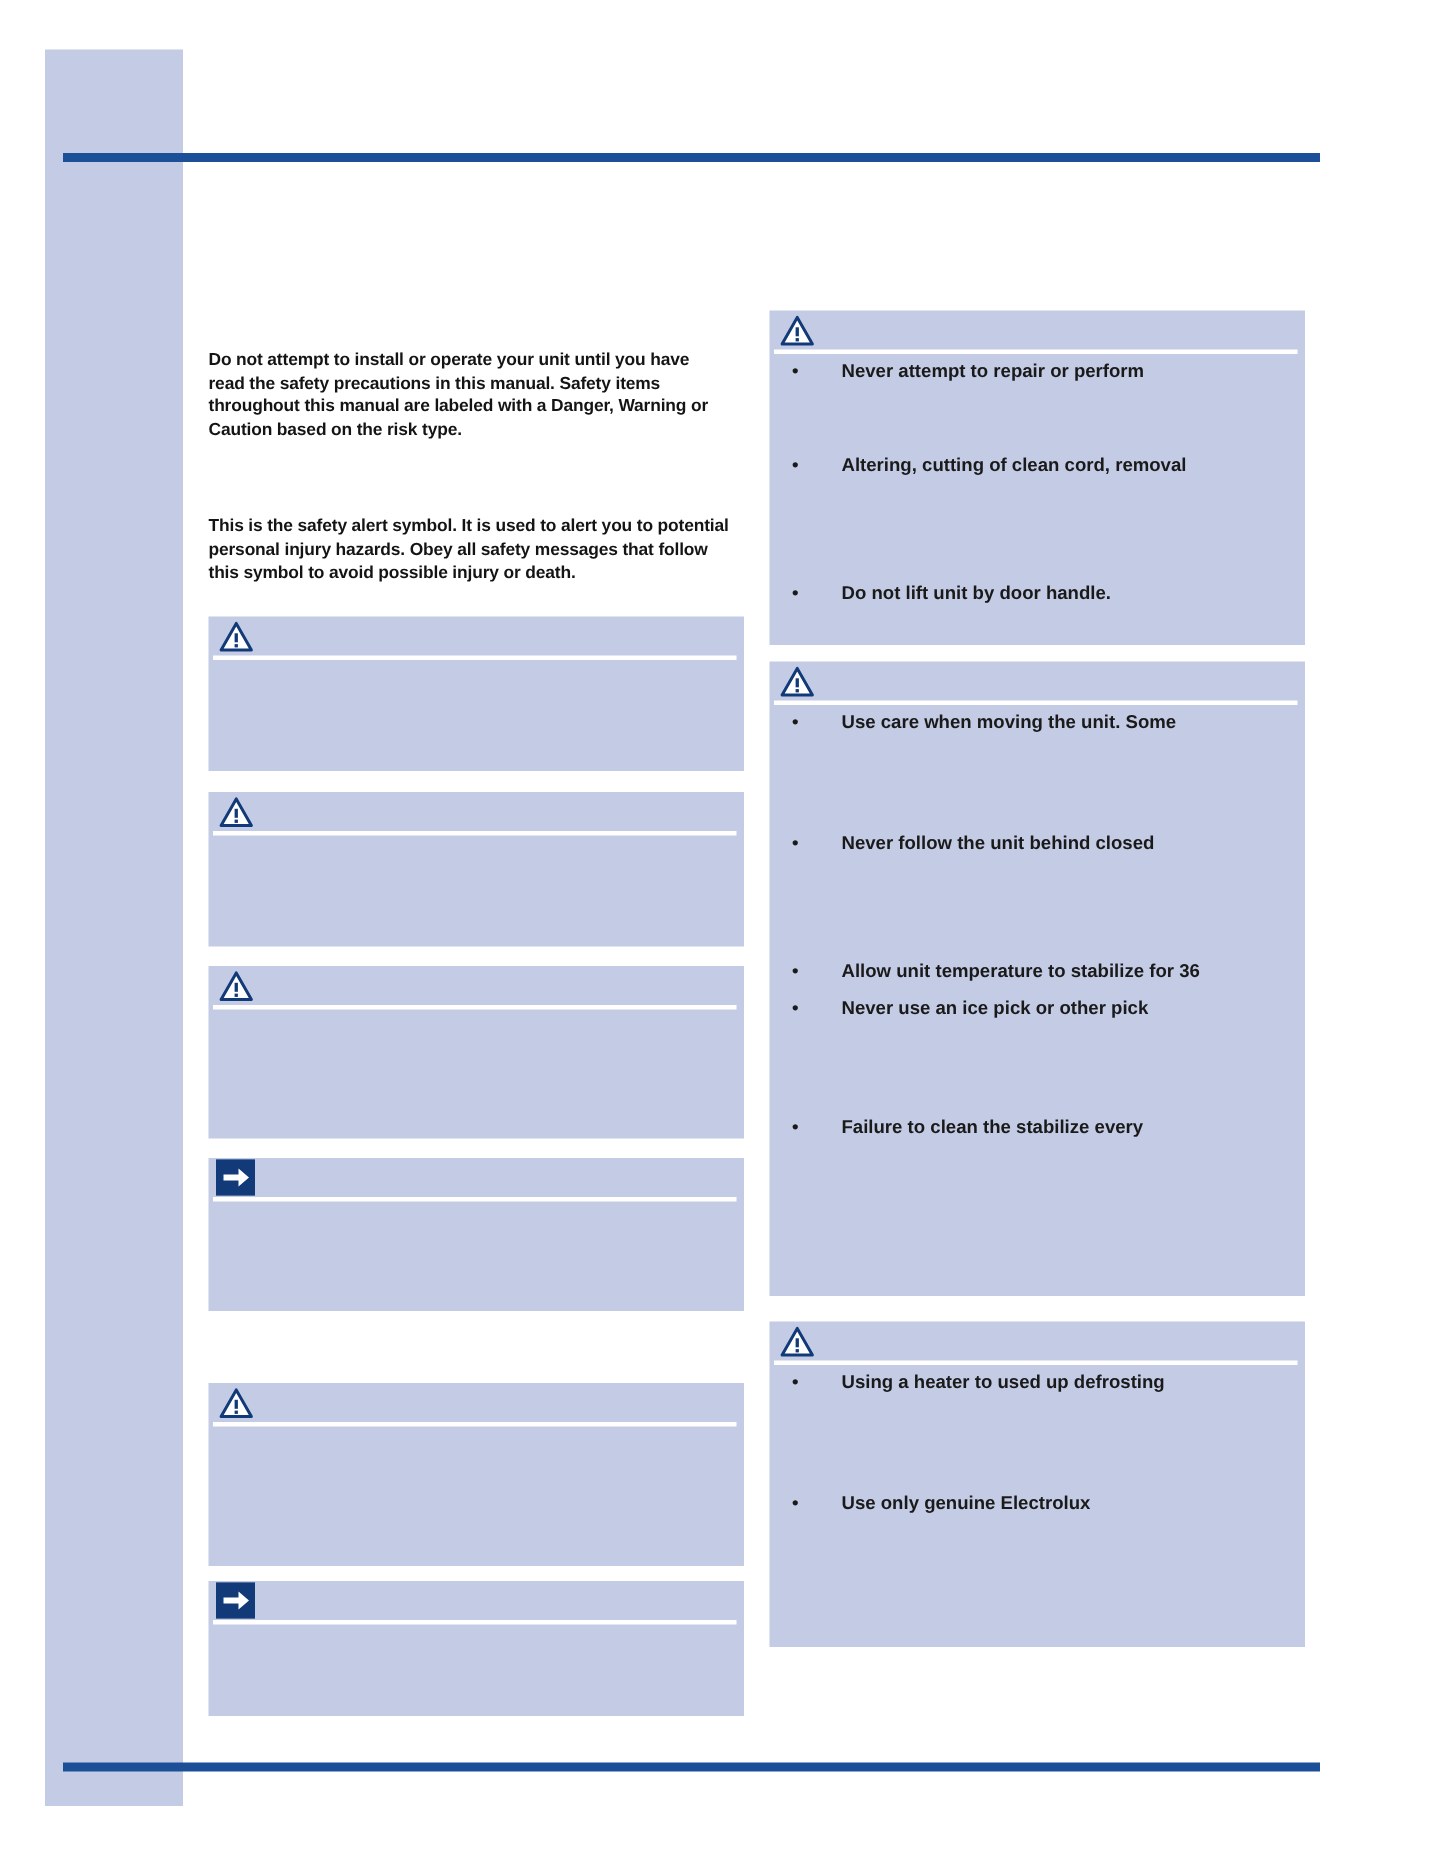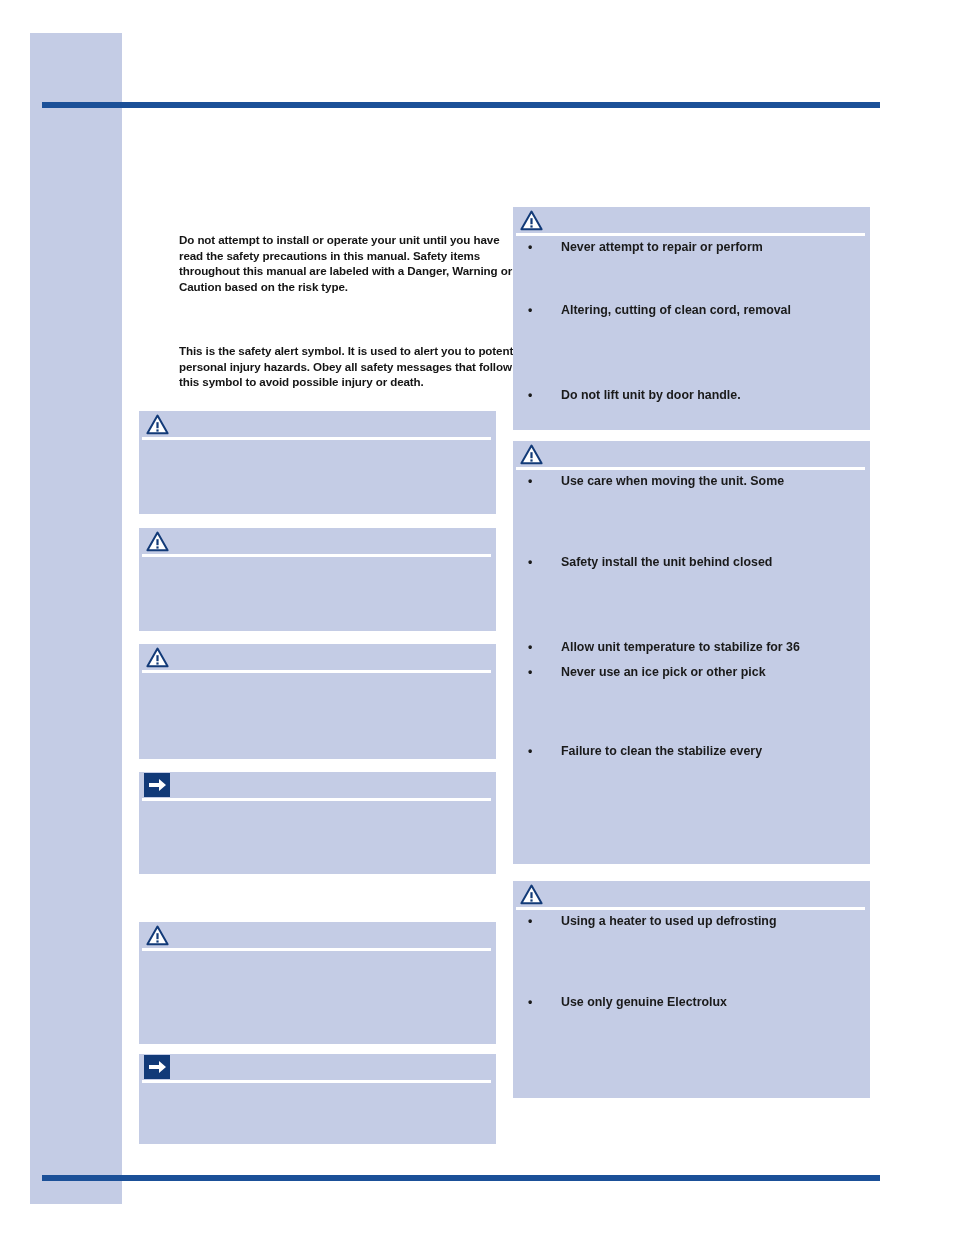--- a/index.html
+++ b/index.html
@@ -41,21 +41,20 @@
   
   .intro {
     position: absolute;
     left: 139px;
     width: 347px;
     font-size: 11.6px;
     font-weight: bold;
     line-height: 15.6px;
     letter-spacing: -0.1px;
     color: #141414;
-    margin-left: 40px;
   }
   .intro-1 { top: 232px; }
   .intro-2 { top: 343px; width: 356px; }
 
   
   .box {
     position: absolute;
     background: #c4cce5;
     padding: 0;
   }
@@ -270,21 +269,21 @@
   </div>
   <div class="box-body">
     <ul class="bullets">
       <li>
         <span class="bullet-dot">•</span>
         <span>Use care when moving the unit. Some</span>
       </li>
       <li class="gap-lg"></li>
       <li>
         <span class="bullet-dot">•</span>
-        <span>Safety install the unit behind closed</span>
+        <span>Never follow the unit behind closed</span>
       </li>
       <li class="gap-md"></li>
       <li>
         <span class="bullet-dot">•</span>
         <span>Allow unit temperature to stabilize for 36</span>
       </li>
       <li class="gap-xs"></li>
       <li>
         <span class="bullet-dot">•</span>
         <span>Never use an ice pick or other pick</span>

